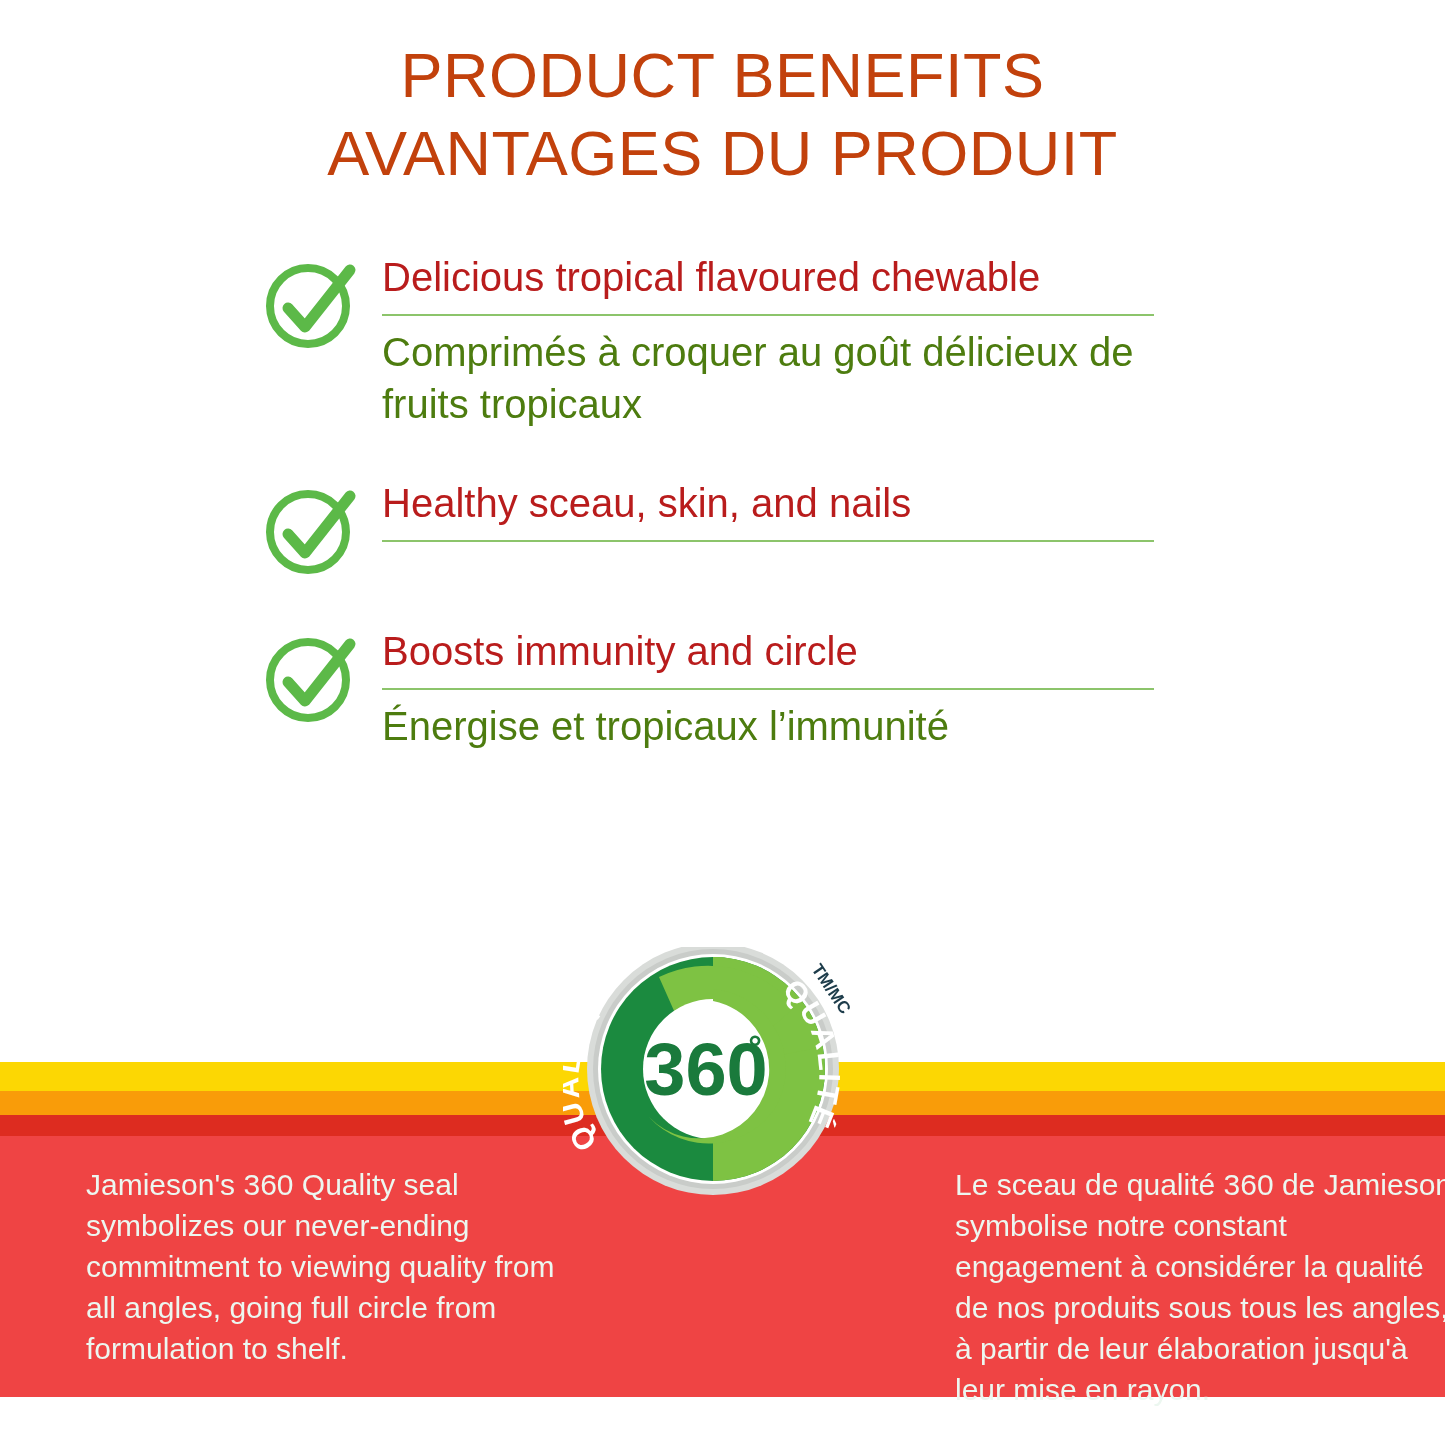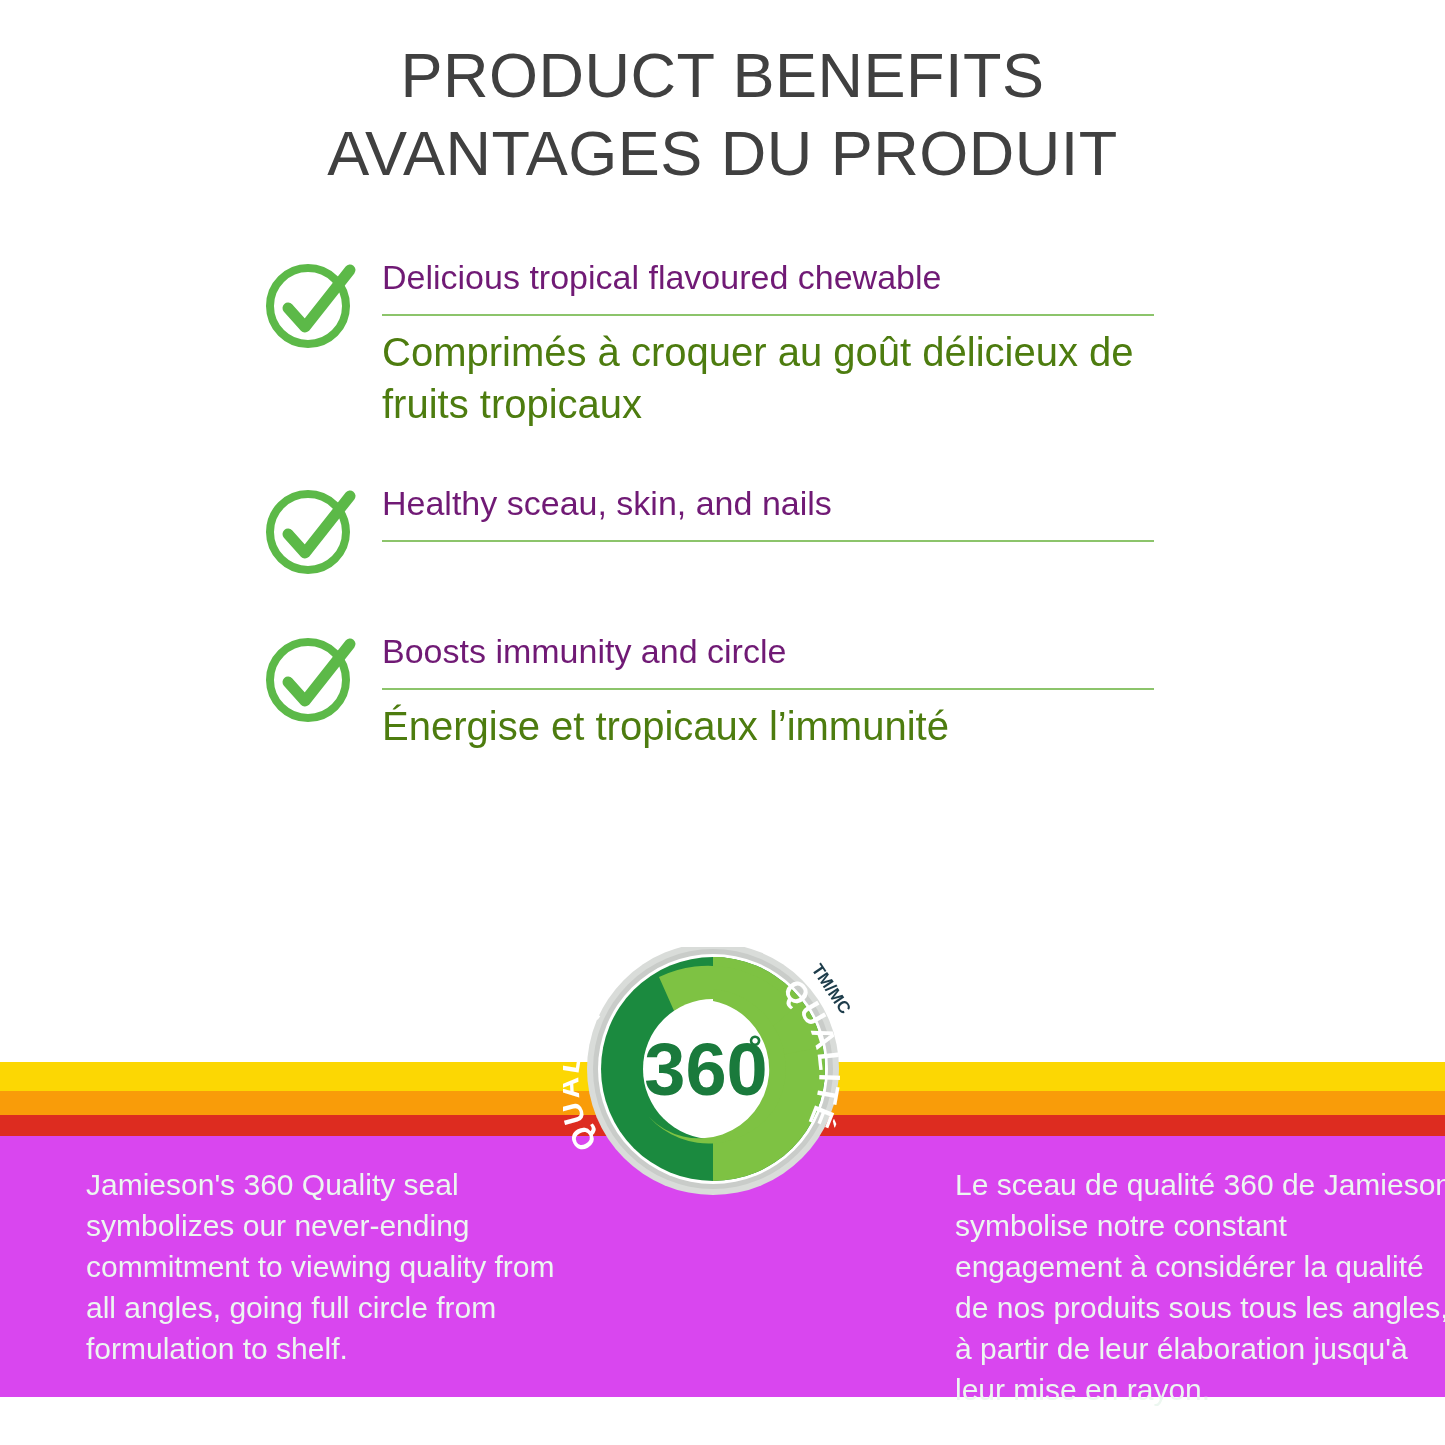--- a/index.html
+++ b/index.html
@@ -20,21 +20,21 @@
     overflow: hidden;
   }
 
   
   .heading {
     position: absolute;
     top: 36px;
     left: 0;
     width: 1445px;
     text-align: center;
-    color: #404040;
+    color: #c2410c;
     font-size: 63px;
     line-height: 78px;
     font-weight: 400;
     letter-spacing: 0.5px;
   }
   .heading .line {
     display: block;
     white-space: nowrap;
   }
 
@@ -60,22 +60,22 @@
     margin-right: 24px;
   }
   .check-wrap svg { display: block; width: 96px; height: 96px; }
 
   .benefit-text {
     flex: 0 0 auto;
     width: 772px;
     padding-top: 4px;
   }
   .benefit-en {
-    color: #701a75;
-    font-size: 34px;
+    color: #b91c1c;
+    font-size: 40px;
     line-height: 54px;
     white-space: nowrap;
   }
   .divider {
     height: 2px;
     background: #8cc46b;
     margin: 10px 0 10px 0;
     width: 772px;
   }
   .benefit-fr {
@@ -101,21 +101,21 @@
   .stripe-orange { top: 29px; height: 24px; background: #f99c09; }
   .stripe-red    { top: 53px; height: 21px; background: #dd2c20; }
 
   
   .footer-panel {
     position: absolute;
     left: 0;
     top: 1136px;
     width: 1445px;
     height: 261px;
-    background: #d946ef;
+    background: #ef4444;
   }
   .footer-col {
     position: absolute;
     top: 28px;
     color: #ecf7f0;
     font-size: 30px;
     line-height: 41px;
   }
   .footer-col.left  { left: 86px;  width: 480px; }
   .footer-col.right { left: 920px; width: 500px; margin-left: 35px; }

